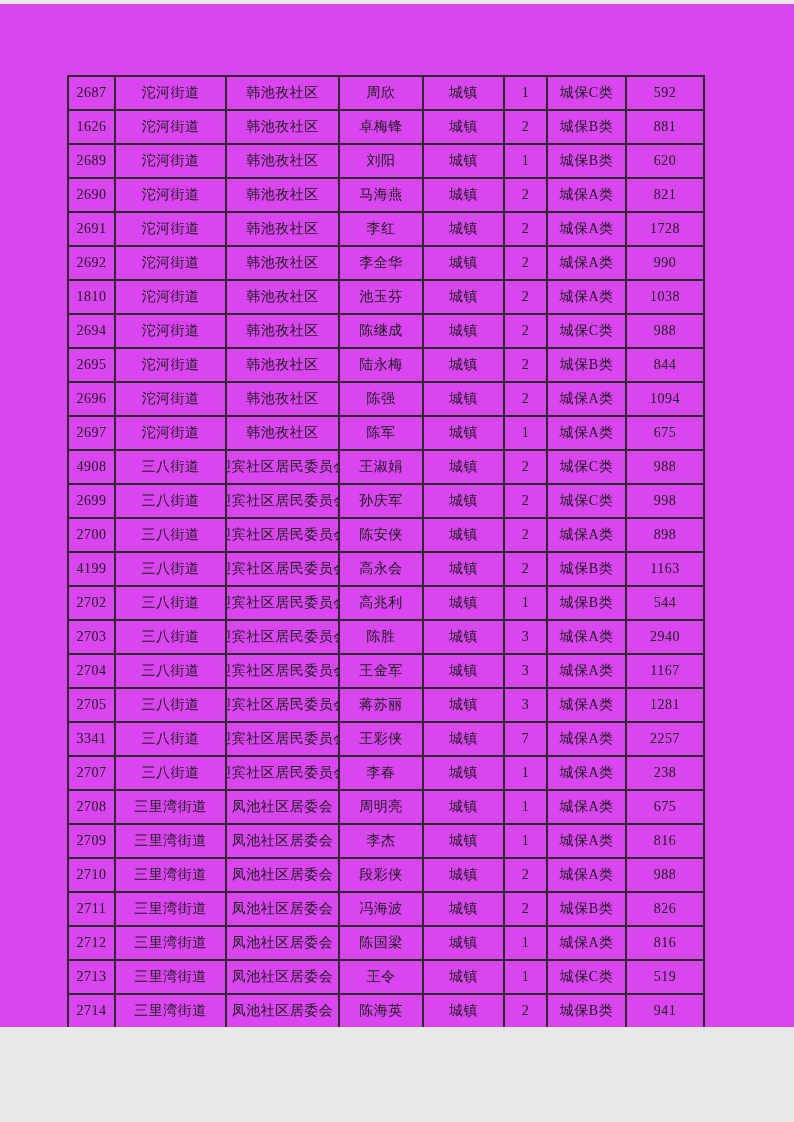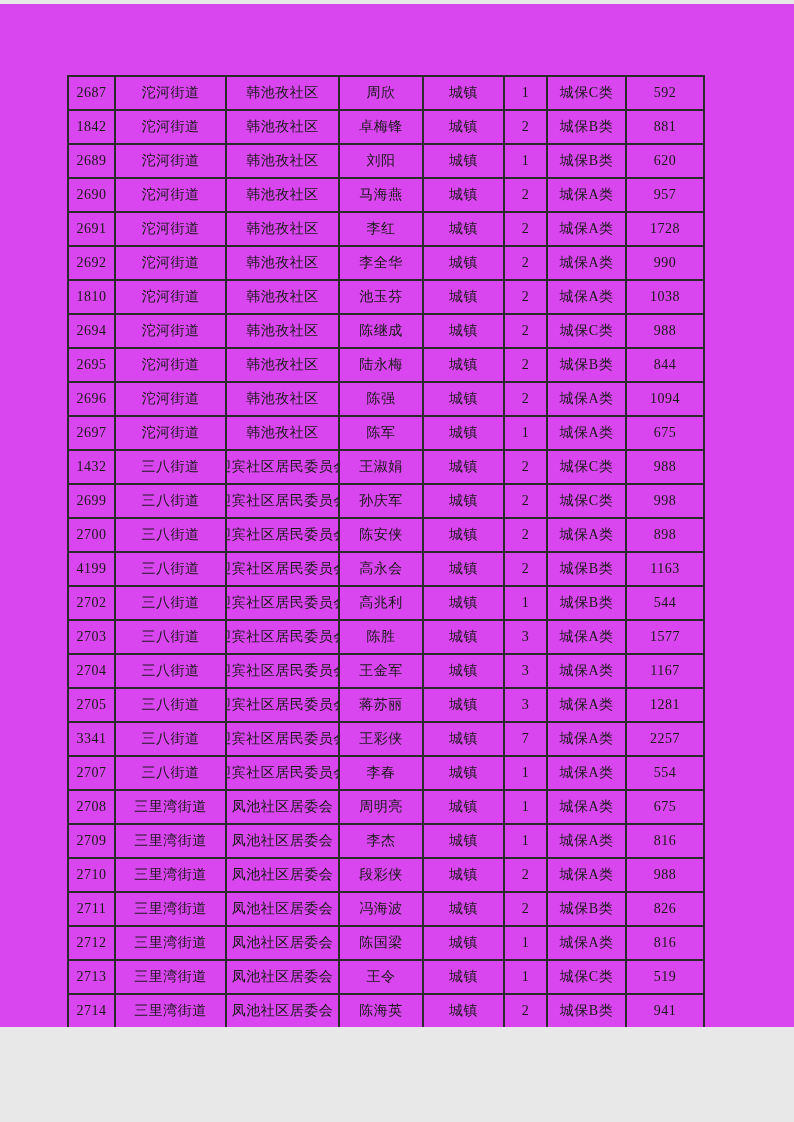--- a/index.html
+++ b/index.html
@@ -105,21 +105,21 @@
           </td>
     <td>
             <div class="cell">
               <span>592</span>
             </div>
           </td>
   </tr>
         <tr>
     <td>
             <div class="cell">
-              <span>1842</span>
+              <span>1626</span>
             </div>
           </td>
     <td>
             <div class="cell">
               <span>沱河街道</span>
             </div>
           </td>
     <td>
             <div class="cell">
               <span>韩池孜社区</span>
@@ -224,21 +224,21 @@
               <span>2</span>
             </div>
           </td>
     <td>
             <div class="cell">
               <span>城保A类</span>
             </div>
           </td>
     <td>
             <div class="cell">
-              <span>957</span>
+              <span>821</span>
             </div>
           </td>
   </tr>
         <tr>
     <td>
             <div class="cell">
               <span>2691</span>
             </div>
           </td>
     <td>
@@ -525,21 +525,21 @@
           </td>
     <td>
             <div class="cell">
               <span>675</span>
             </div>
           </td>
   </tr>
         <tr>
     <td>
             <div class="cell">
-              <span>1432</span>
+              <span>4908</span>
             </div>
           </td>
     <td>
             <div class="cell">
               <span>三八街道</span>
             </div>
           </td>
     <td>
             <div class="cell">
               <span>迎宾社区居民委员会</span>
@@ -770,21 +770,21 @@
               <span>3</span>
             </div>
           </td>
     <td>
             <div class="cell">
               <span>城保A类</span>
             </div>
           </td>
     <td>
             <div class="cell">
-              <span>1577</span>
+              <span>2940</span>
             </div>
           </td>
   </tr>
         <tr>
     <td>
             <div class="cell">
               <span>2704</span>
             </div>
           </td>
     <td>
@@ -938,21 +938,21 @@
               <span>1</span>
             </div>
           </td>
     <td>
             <div class="cell">
               <span>城保A类</span>
             </div>
           </td>
     <td>
             <div class="cell">
-              <span>554</span>
+              <span>238</span>
             </div>
           </td>
   </tr>
         <tr>
     <td>
             <div class="cell">
               <span>2708</span>
             </div>
           </td>
     <td>

